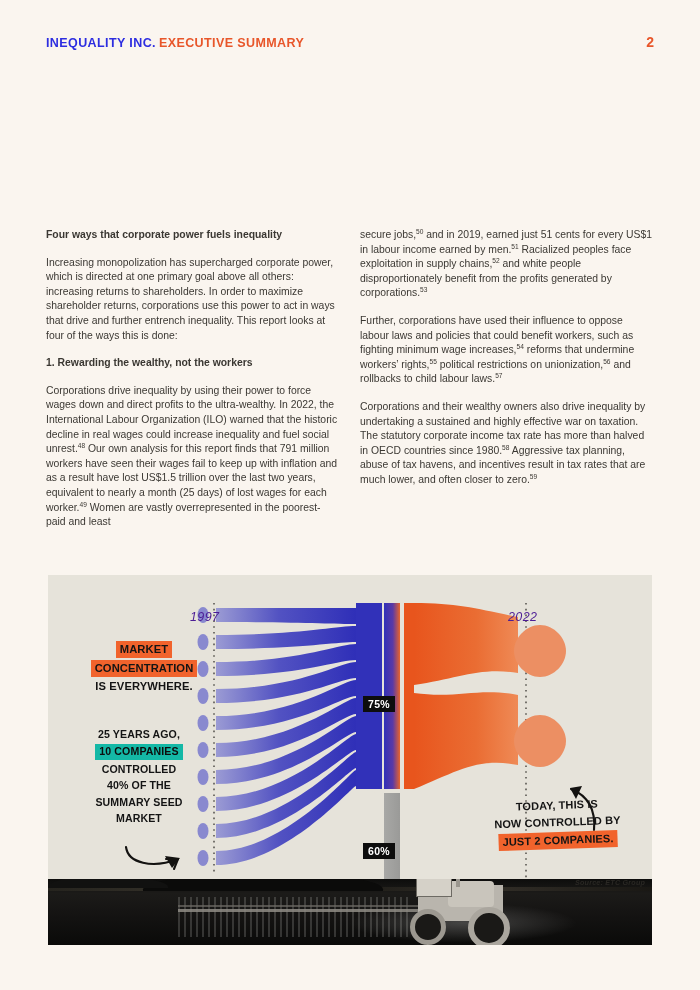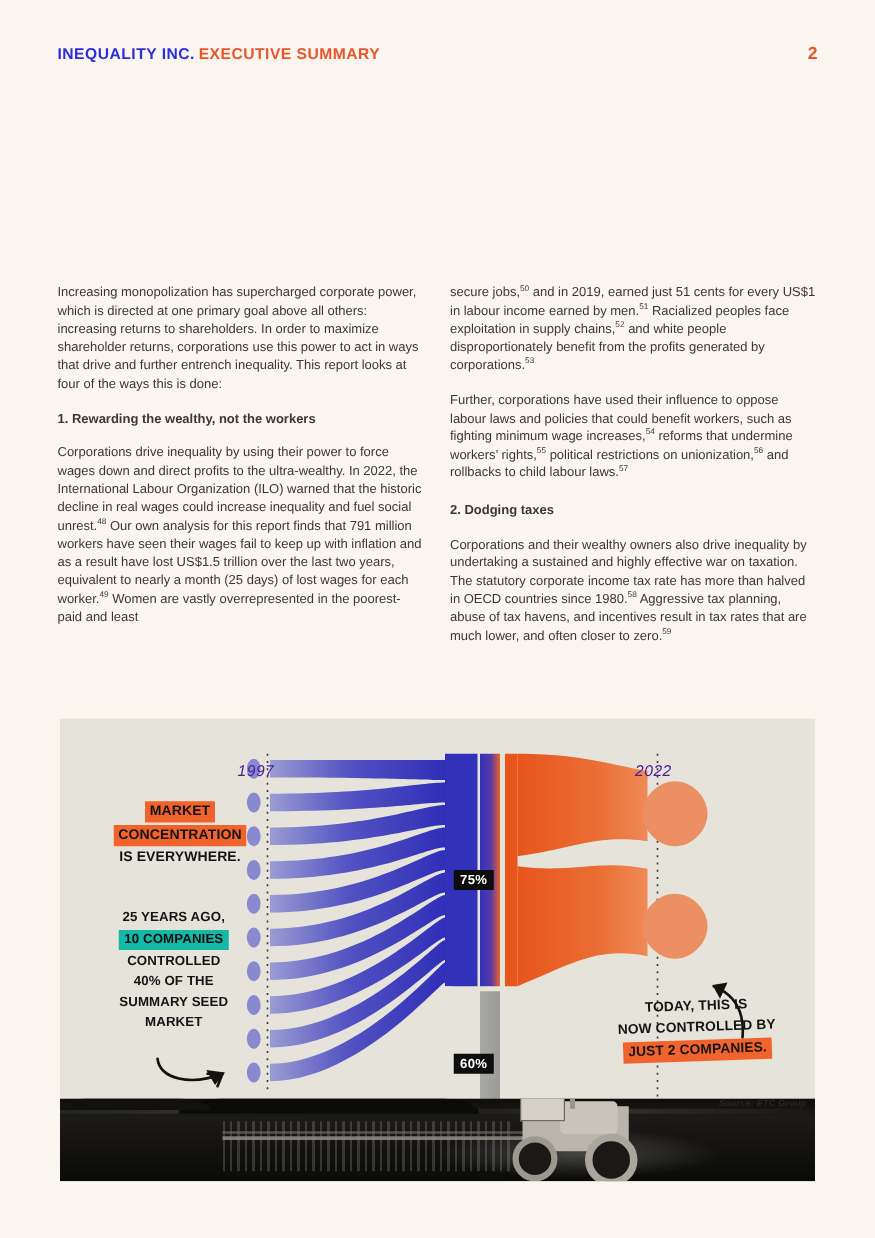--- a/index.html
+++ b/index.html
@@ -167,32 +167,32 @@
   <div class="header">
     <div class="header-left">
       <span class="hdr-brand">INEQUALITY INC.</span><span class="hdr-section">EXECUTIVE SUMMARY</span>
     </div>
     <div class="hdr-page">2</div>
   </div>
 
   <div class="columns">
 
     <div class="col">
+      <p class="subhead">Four ways that corporate power fuels inequality</p>
       <p>Increasing monopolization has supercharged corporate power, which is directed at one primary goal above all others: increasing returns to shareholders. In order to maximize shareholder returns, corporations use this power to act in ways that drive and further entrench inequality. This report looks at four of the ways this is done:</p>
 
       <p class="subhead">1. Rewarding the wealthy, not the workers</p>
       <p><span>Corporations drive inequality by using their power to force wages down and direct profits to the ultra-wealthy. In 2022, the International Labour Organization (ILO) warned that the historic decline in real wages could increase inequality and fuel social unrest.</span><sup>48</sup><span> Our own analysis for this report finds that 791 million workers have seen their wages fail to keep up with inflation and as a result have lost US$1.5 trillion over the last two years, equivalent to nearly a month (25 days) of lost wages for each worker.</span><sup>49</sup><span> Women are vastly overrepresented in the poorest-paid and least</span></p>
     </div>
 
     <div class="col">
       <p><span>secure jobs,</span><sup>50</sup><span> and in 2019, earned just 51 cents for every US$1 in labour income earned by men.</span><sup>51</sup><span> Racialized peoples face exploitation in supply chains,</span><sup>52</sup><span> and white people disproportionately benefit from the profits generated by corporations.</span><sup>53</sup></p>
 
       <p><span>Further, corporations have used their influence to oppose labour laws and policies that could benefit workers, such as fighting minimum wage increases,</span><sup>54</sup><span> reforms that undermine workers’ rights,</span><sup>55</sup><span> political restrictions on unionization,</span><sup>56</sup><span> and rollbacks to child labour laws.</span><sup>57</sup></p>
 
-      <p class="subhead spaced">2. Dodging taxes</p>
       <p><span>Corporations and their wealthy owners also drive inequality by undertaking a sustained and highly effective war on taxation. The statutory corporate income tax rate has more than halved in OECD countries since 1980.</span><sup>58</sup><span> Aggressive tax planning, abuse of tax havens, and incentives result in tax rates that are much lower, and often closer to zero.</span><sup>59</sup></p>
     </div>
   </div>
 
   <div class="info">
 
     <svg width="604" height="370" viewBox="0 0 604 370">
       <defs>
         <linearGradient id="gBlue" x1="0" y1="0" x2="1" y2="0">
           <stop offset="0%" stop-color="#9b9bd4"></stop>

